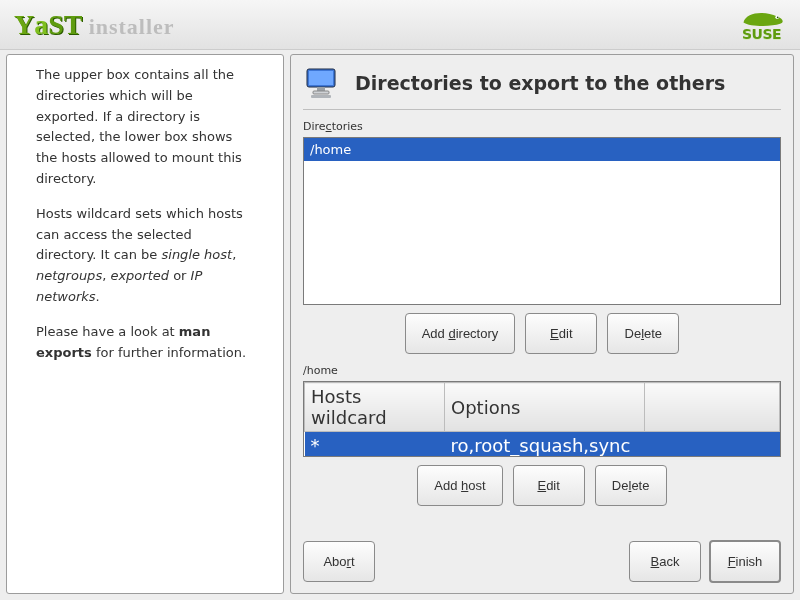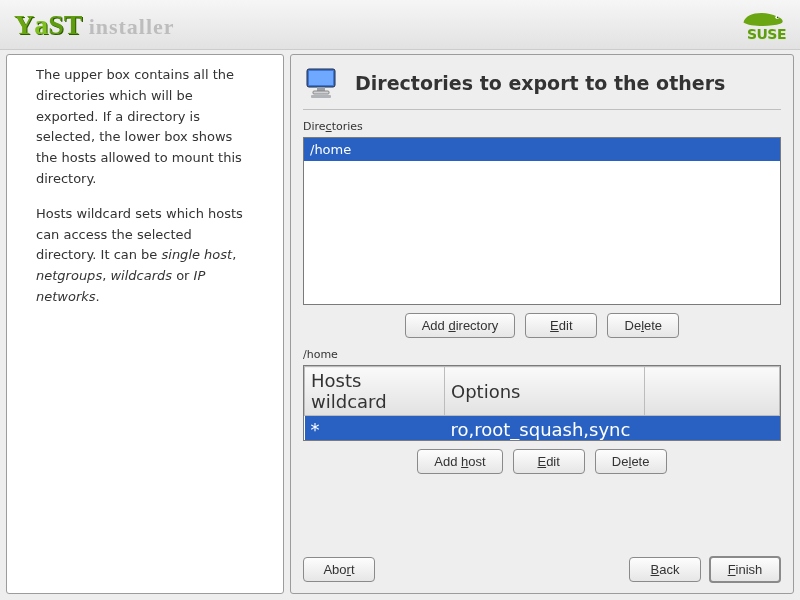--- a/index.html
+++ b/index.html
@@ -4,21 +4,21 @@
 <style>
   * { box-sizing: border-box; margin: 0; padding: 0; }
   html, body { width: 800px; height: 600px; overflow: hidden; font-family: "DejaVu Sans", "Liberation Sans", sans-serif; font-size: 13px; color: #333; background: #eeeeee; }
   .root { width: 800px; height: 600px; display: flex; flex-direction: column; }
   .titlebar { height: 50px; background: linear-gradient(to bottom, #f6f6f6 0%, #e2e2e2 100%); display: flex; align-items: center; justify-content: space-between; padding: 0 14px; border-bottom: 1px solid #ccc; }
   .logo-yast { font-family: "Comic Sans MS", "Segoe Script", cursive; font-size: 28px; font-weight: 700; letter-spacing: 0; display: inline-flex; align-items: baseline; }
   .logo-yast .y  { color: #6aa611; text-shadow: 1px 1px 0 #2c5b00; }
   .logo-yast .a  { color: #7fbf1f; text-shadow: 1px 1px 0 #2c5b00; }
   .logo-yast .st { color: #5f9c0f; text-shadow: 1px 1px 0 #2c5b00; }
   .logo-installer { font-family: "Comic Sans MS", cursive; font-size: 22px; color: #bdbdbd; margin-left: 2px; letter-spacing: 1px; font-weight: 700; text-align: center; }
-  .suse-logo { display: flex; flex-direction: column; align-items: flex-end; line-height: 1; }
+  .suse-logo { display: flex; flex-direction: column; align-items: flex-start; line-height: 1; }
   .gecko { width: 44px; height: 18px; }
   .suse-word { color:#5f9c0f; font-weight:700; font-size:14px; letter-spacing:-0.5px; text-shadow:0 1px 0 #d8eac0; }
 
   .content { flex: 1; display: flex; padding: 4px 6px 6px 6px; gap: 6px; }
 
   .help-pane { width: 278px; background: #fff; border: 1px solid #9c9c9c; border-radius: 3px; padding: 10px 29px; line-height: 1.6; }
   .help-pane p { margin-bottom: 14px; }
 
   .main-pane { flex: 1; background: #eeeeee; border: 1px solid #9c9c9c; border-radius: 3px; padding: 10px 12px; display: flex; flex-direction: column; }
 
@@ -27,21 +27,21 @@
   .main-sep { border: none; border-top: 1px solid #bfbfbf; margin: 2px 0 10px 0; }
 
   .section-label { font-size: 11px; margin-bottom: 4px; display:inline-block; }
   .underline-key { text-decoration: underline; }
 
   .list-box { background:#fff; border:1px solid #7a7a7a; height:168px; overflow:auto; }
   .list-row { padding:4px 6px; font-size:13px; cursor:default; }
   .list-row.selected { background:#2861c1; color:#fff; }
 
   .btn-row { display:flex; justify-content:center; gap:10px; margin:8px 0 10px 0; }
-  button.btn { background: linear-gradient(to bottom,#fdfdfd,#e6e6e6); border:1px solid #8a8a8a; border-radius:4px; padding:4px 16px; font-size:13px; color:#333; min-width:72px; cursor:pointer; }
+  button.btn { background: linear-gradient(to bottom,#fdfdfd,#e6e6e6); border:1px solid #8a8a8a; border-radius:4px; padding:12px 16px; font-size:13px; color:#333; min-width:72px; cursor:pointer; }
 
   .hosts-table-wrap { background:#fff; border:1px solid #7a7a7a; height:76px; overflow:auto; }
   .hosts-table { width:100%; border-collapse:collapse; font-size:18px; }
   .hosts-table th { text-align:left; background:linear-gradient(to bottom,#fafafa,#e2e2e2); border:1px solid #bcbcbc; padding:3px 6px; font-weight:400; }
   .hosts-table td { padding:3px 6px; }
   .hosts-table tr.selected td { background:#2861c1; color:#fff; }
 
   .footer-row { margin-top:auto; display:flex; align-items:center; padding-top:10px; }
   .footer-row .spacer { flex:1; }
 
@@ -75,22 +75,27 @@
   </div>
 
   <div class="content">
 
     <div class="help-pane">
       <p>The upper box contains all the directories which will be exported. If a directory is selected, the lower box shows the hosts allowed to mount this directory.</p>
       <p>
         <span>Hosts wildcard sets which hosts can access the selected directory. It can be </span>
         <em>single host</em><span>, </span>
         <em>netgroups</em><span>, </span>
-        <em>wildcards</em><span> or </span>
+        <em>exported</em><span> or </span>
         <em>IP networks</em><span>.</span>
+      </p>
+      <p>
+        <span>Please have a look at </span>
+        <strong>man exports</strong>
+        <span> for further information.</span>
       </p>
     </div>
 
     <div class="main-pane">
 
       <div class="main-header">
         <svg class="monitor-icon" viewBox="0 0 36 36">
           <rect x="4" y="4" width="28" height="18" rx="2" fill="#3d76d6" stroke="#1d2a44" stroke-width="1"></rect>
           <rect x="6" y="6" width="24" height="14" fill="#6fa8ff"></rect>
           <rect x="14" y="22" width="8" height="4" fill="#9aa0a6"></rect>

